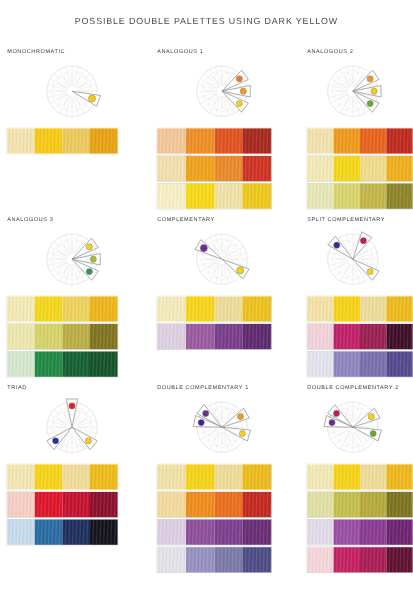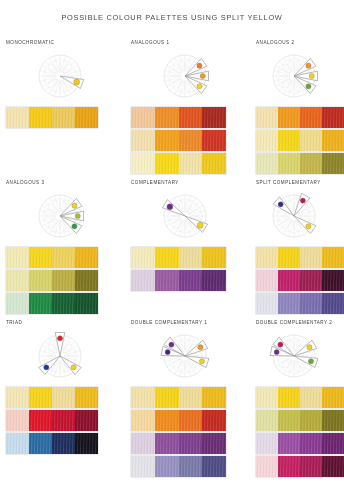--- a/index.html
+++ b/index.html
@@ -64,21 +64,21 @@
       rgba(255,255,255,.13) 0px,
       rgba(255,255,255,0) 1px,
       rgba(0,0,0,.045) 2px,
       rgba(255,255,255,.10) 3px);
     pointer-events:none;
   }
 </style>
 </head>
 <body>
 
-<h1 id="page-title">POSSIBLE COLOUR PALETTES USING SPLIT YELLOW</h1>
+<h1 id="page-title">POSSIBLE DOUBLE PALETTES USING DARK YELLOW</h1>
 
 <div class="grid">
     <div class="cell">
       <div class="cell-label">MONOCHROMATIC</div>
       <div class="wheel-wrap">
         <svg width="60" height="56" viewBox="0 0 60 56">
           <circle cx="30" cy="28" r="21" fill="none" stroke="#dcdcdc" stroke-width="0.6"></circle>
           <line x1="36.3" y1="28" x2="51" y2="28" stroke="#e6e6e6" stroke-width="0.45"></line>
           <line x1="36.08533270562113" y1="29.63055998414588" x2="50.284442352070435" y2="33.43519994715294" stroke="#e6e6e6" stroke-width="0.45"></line>
           <line x1="35.45596004384196" y1="31.15" x2="48.18653347947321" y2="38.5" stroke="#e6e6e6" stroke-width="0.45"></line>

